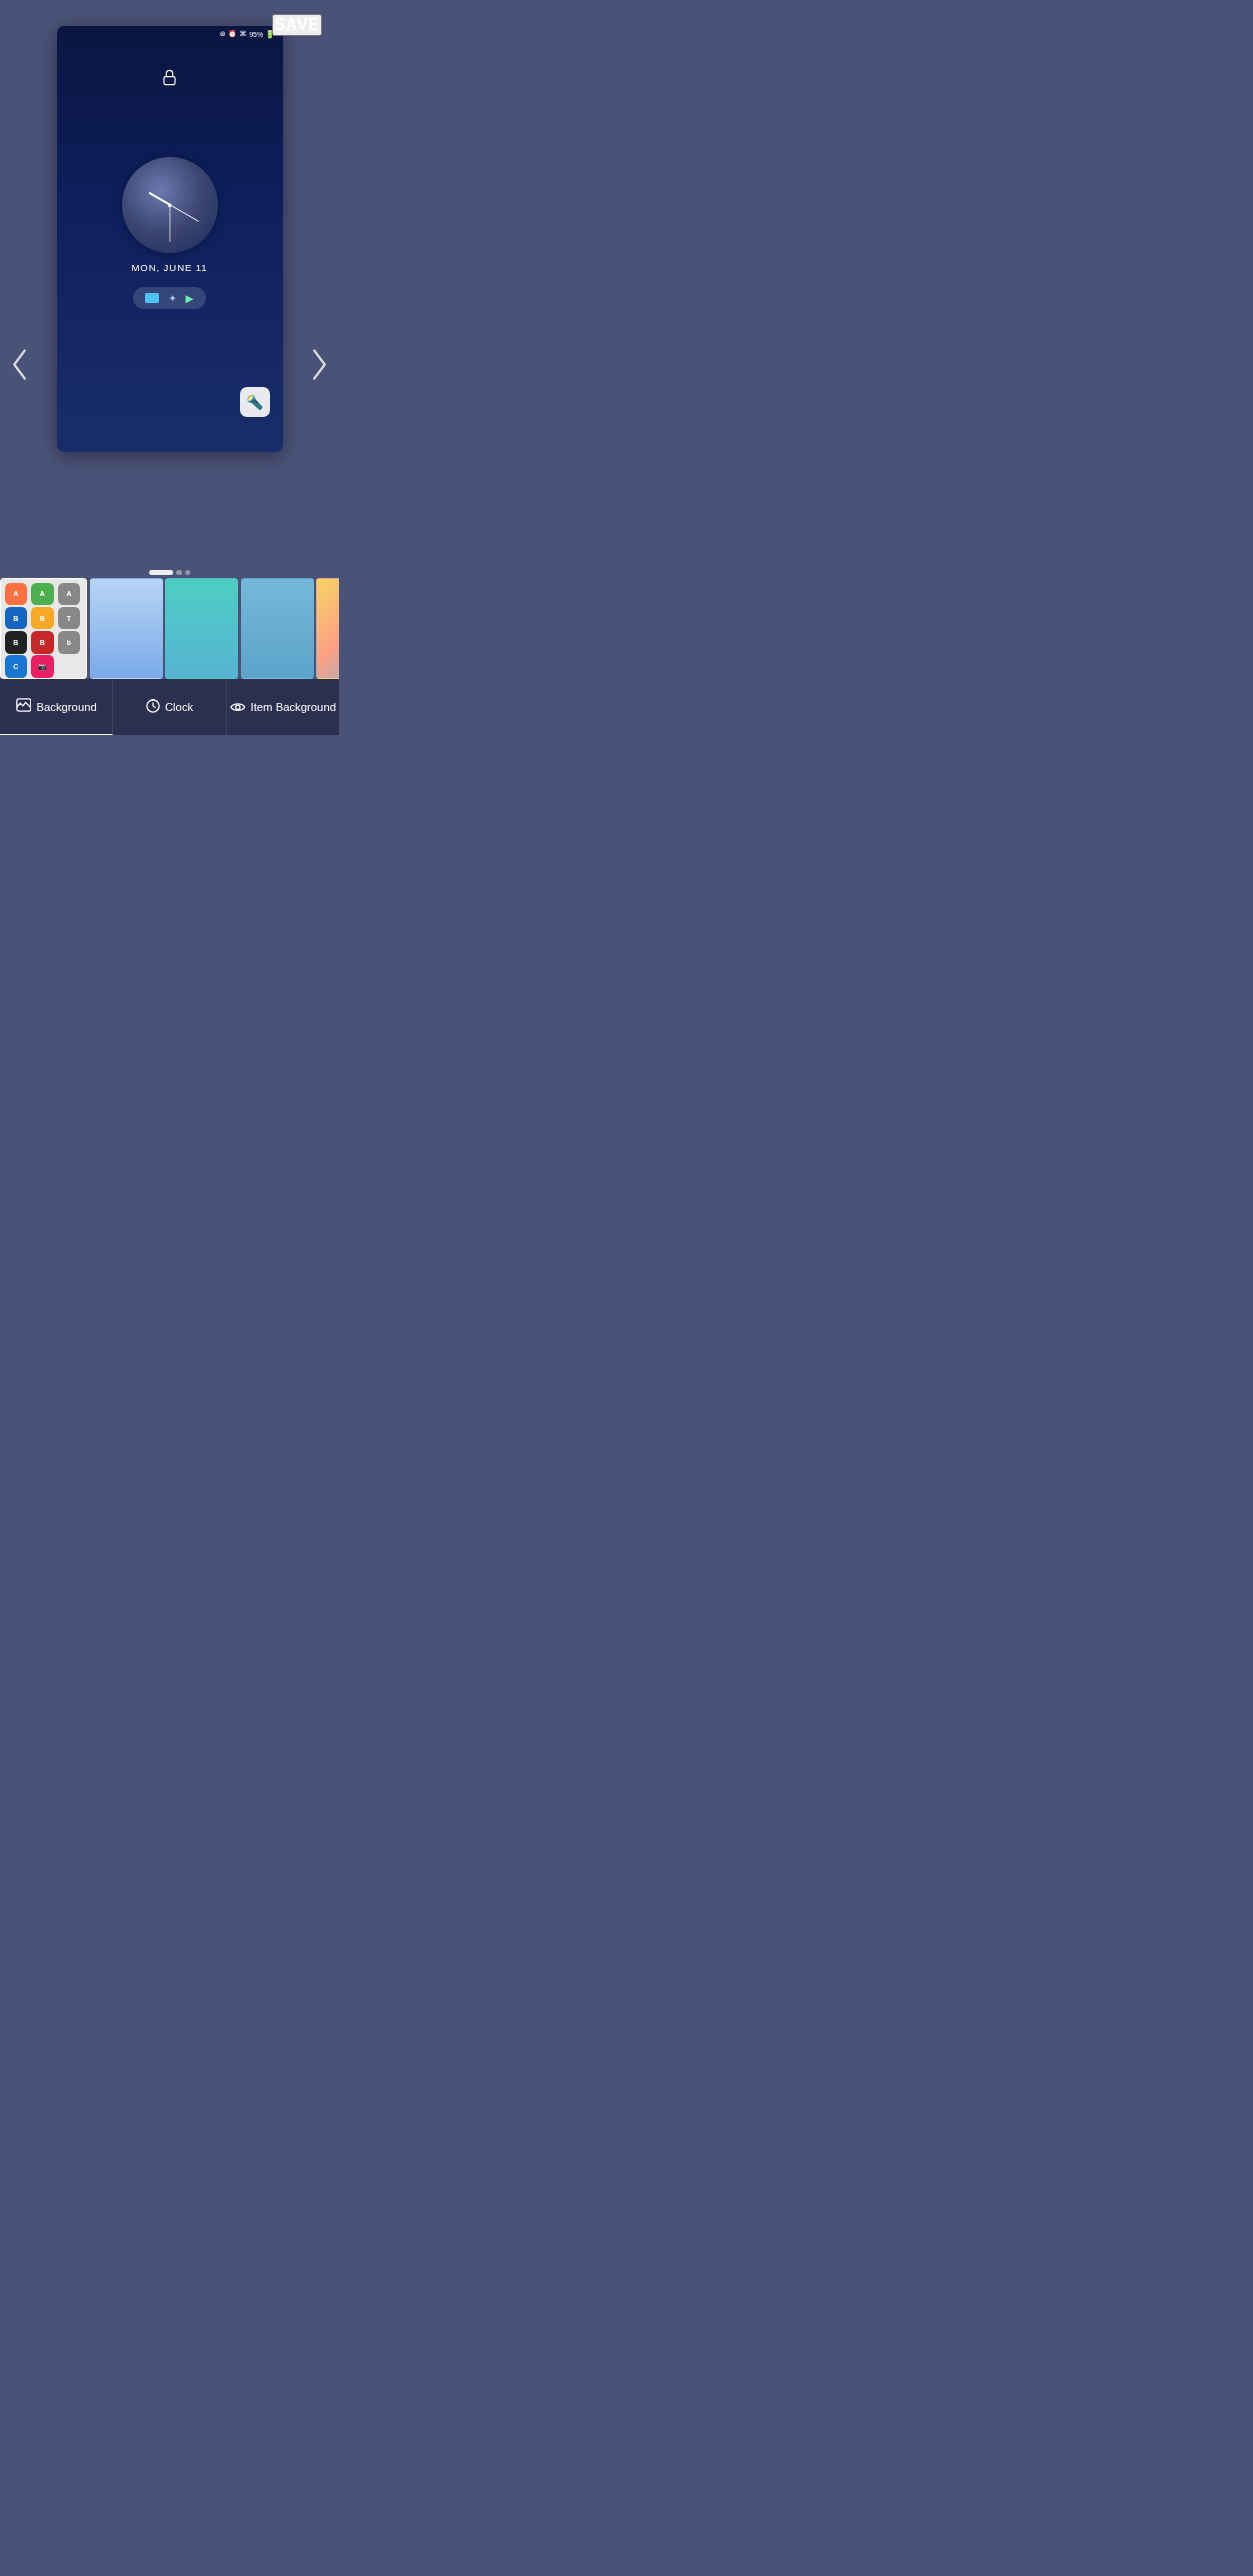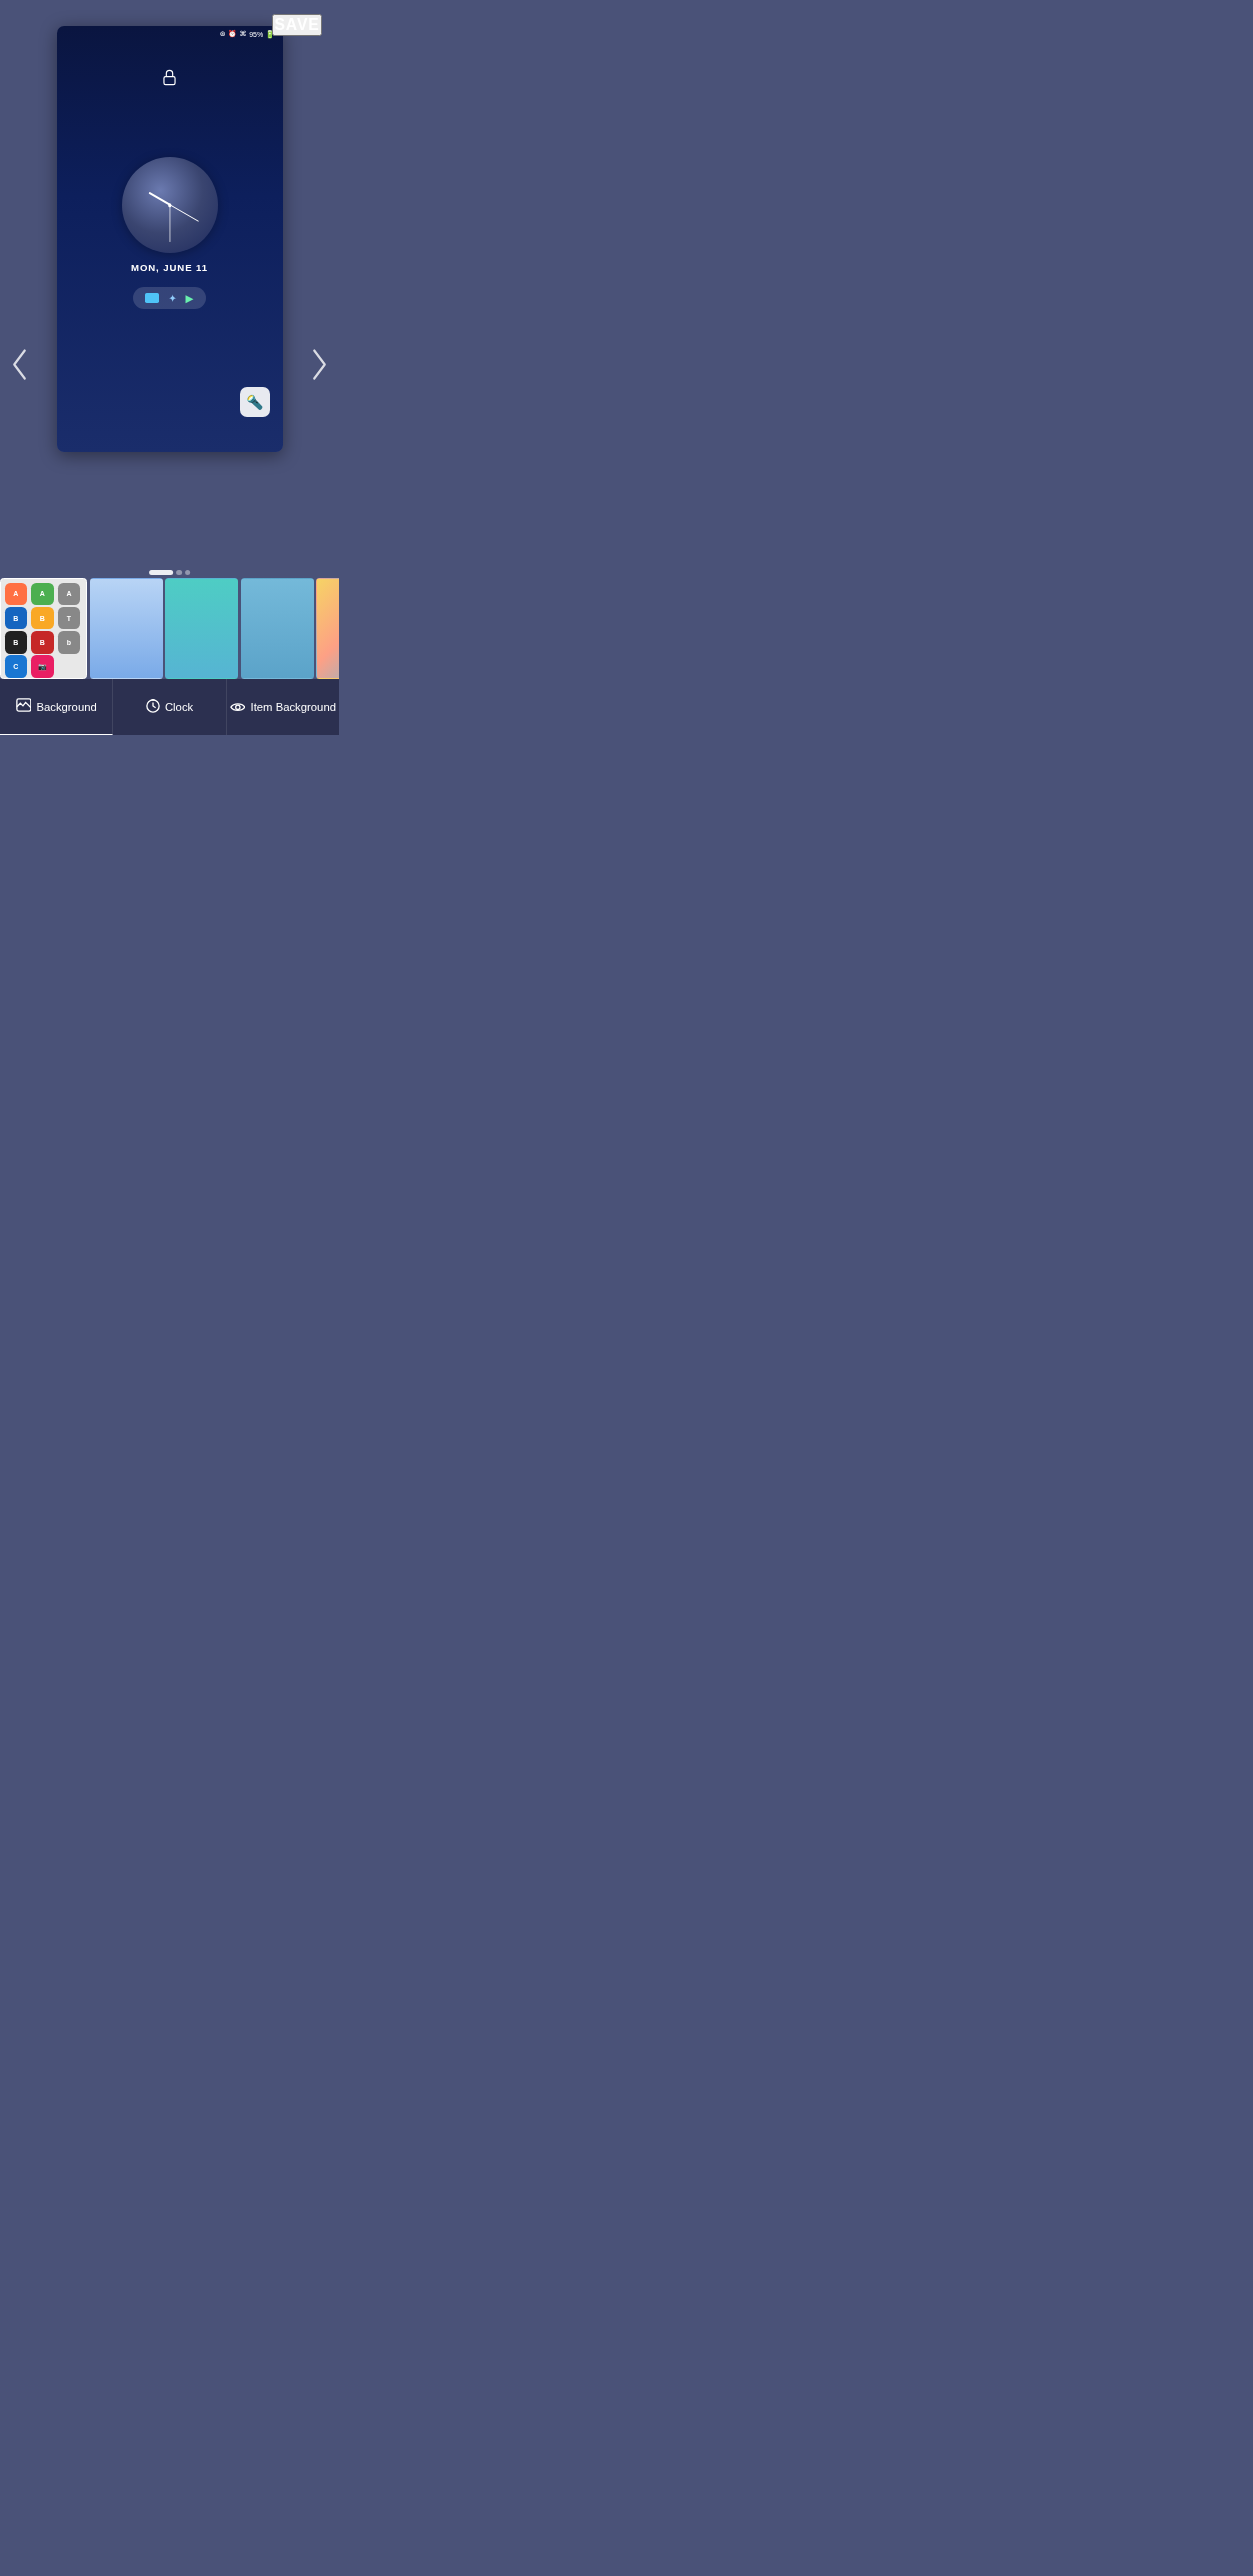--- a/index.html
+++ b/index.html
@@ -127,21 +127,21 @@
       top: 50%;
       left: 50%;
       transform-origin: bottom center;
       transform: translate(-50%, -100%) rotate(180deg);
       border-radius: 0.9px;
     }
 
     .date-text {
       color: white;
       font-size: 9.6px;
-      font-weight: 700;
+      font-weight: 400;
       margin-top: 8.7px;
       letter-spacing: 0.9px;
     }
 
     
     .quick-shortcuts {
       display: flex;
       justify-content: center;
       margin-top: 14px;
     }

